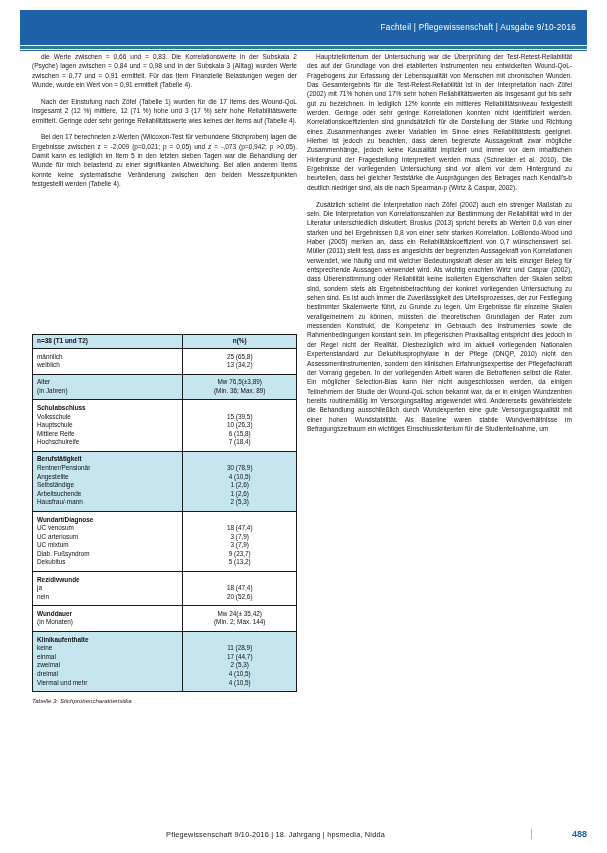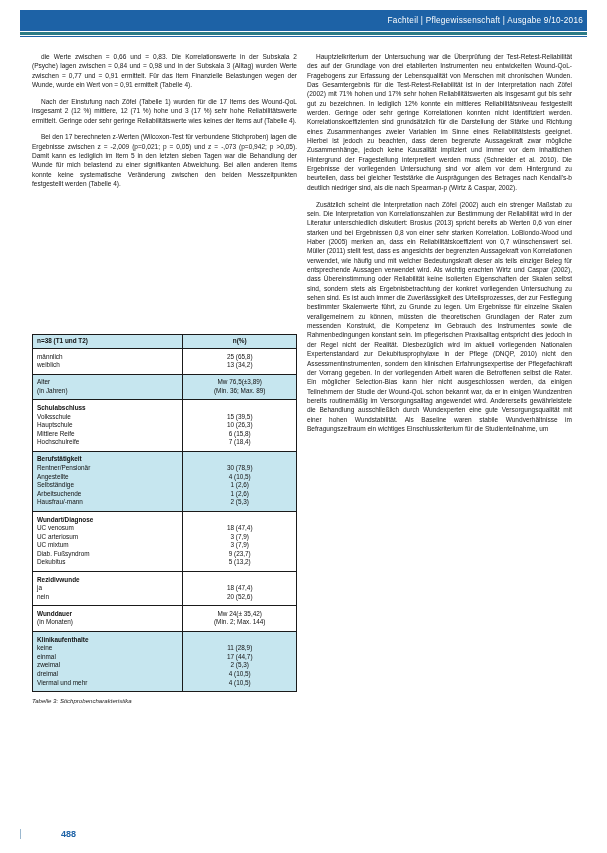--- a/index.html
+++ b/index.html
@@ -17,26 +17,26 @@
 
   
   .header-wrap {
     position: absolute;
     left: 20px; top: 10px;
     width: 567px;
     height: 26px;
   }
   .header-bar {
     width: 100%;
-    height: 21px;
+    height: 35px;
     background: #1d62a6;
     display: flex;
     align-items: center;
     justify-content: flex-end;
-    padding-right: 4px;
+    padding-right: 11px;
   }
   .header-bar .htext {
     color: #ffffff;
     font-size: 8.2px;
     letter-spacing: 0.25px;
     white-space: nowrap;
   }
   .header-rule {
     width: 100%;
     height: 3px;
@@ -301,16 +301,17 @@
               <span class="ln">4 (10,5)</span>
               <span class="ln">4 (10,5)</span>
             </td>
           </tr>
         </tbody>
     </table>
     <div class="tbl-caption">Tabelle 3: Stichprobencharakteristika</div>
   </div>
 
   <div class="footer">
+    <div class="footer-line">Pflegewissenschaft 9/10-2016 | 18. Jahrgang | hpsmedia, Nidda</div>
     <div class="footer-pageno">488</div>
   </div>
 
 </div>
 
 </body></html>

